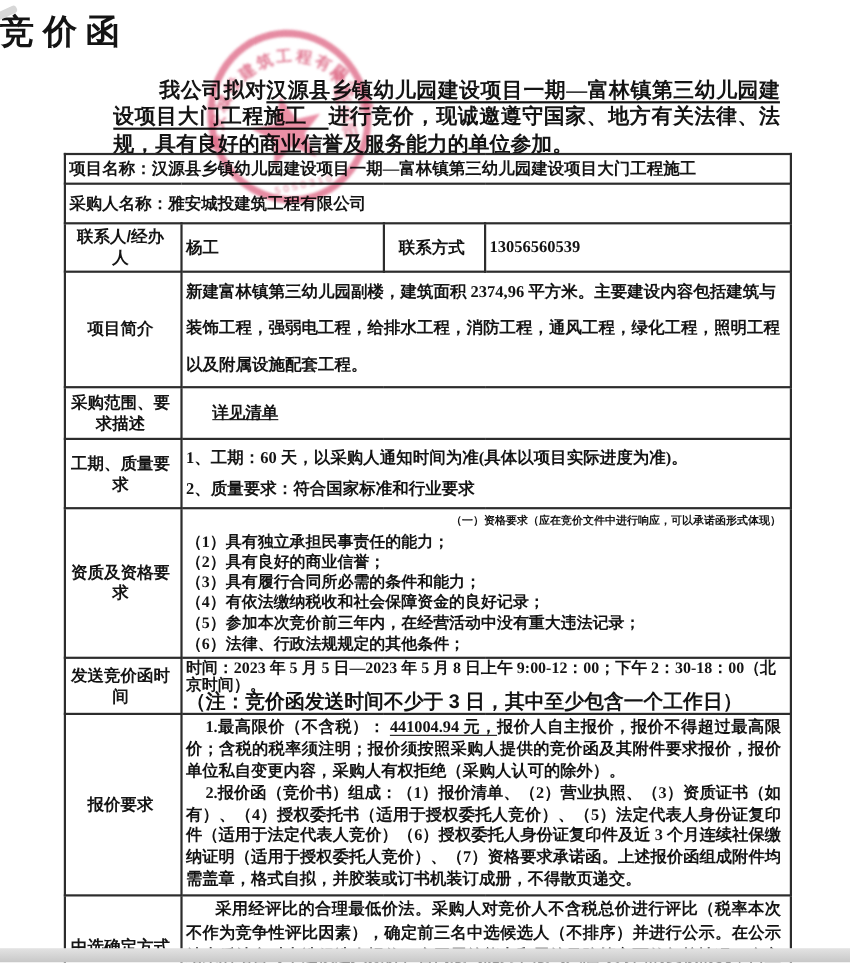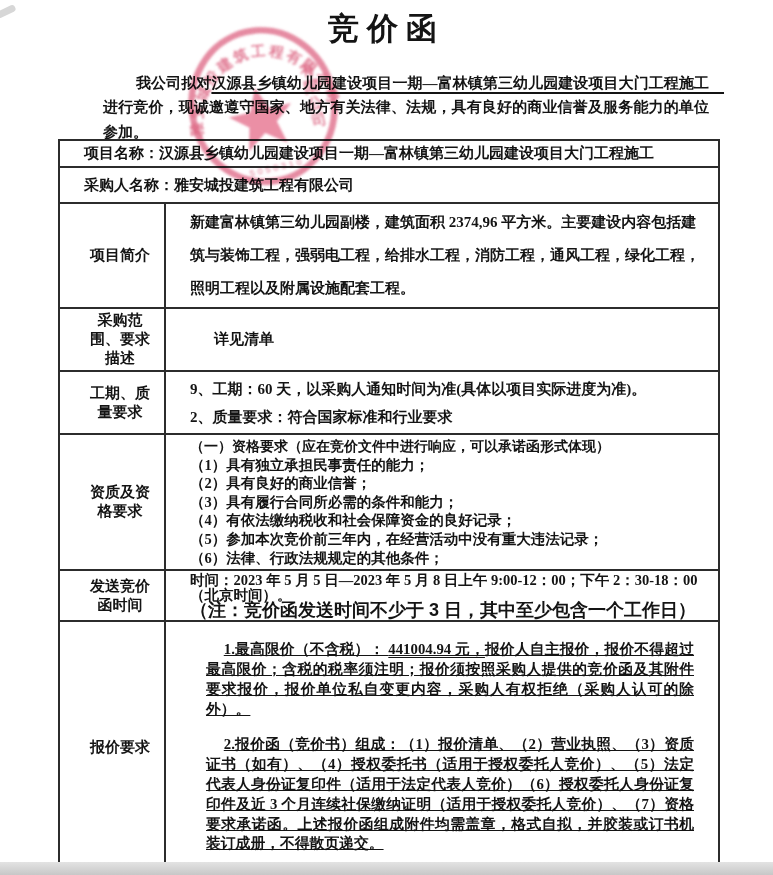--- a/index.html
+++ b/index.html
@@ -2,60 +2,60 @@
 <html><head>
 <meta charset="utf-8">
 <style>
   html,body{margin:0;padding:0;}
   body{
     width:773px;height:875px;position:relative;overflow:hidden;
     background:#ffffff;color:#141414;
     font-family:"Liberation Serif","DejaVu Serif",serif;
   }
   .page-title{
-    text-align:center;margin-top:8px;
+    margin-top:8px;
     font-size:31px;font-weight:700;letter-spacing:8px;
   }
   .intro{
     margin:15px 64px 0 103px;
-    font-size:15px;line-height:24.5px;font-weight:700;
+    font-size:19px;line-height:24.5px;font-weight:700;
     text-align:justify;text-indent:2.2em;
   }
   .intro .u{
     text-decoration:underline;text-underline-offset:4px;text-decoration-thickness:1.5px;
   }
   table.doc{
     position:absolute;left:58px;top:139px;width:660px;
     border-collapse:collapse;table-layout:fixed;
     font-size:15px;font-weight:600;
   }
   table.doc td{
     border:2px solid #2c2c2c;vertical-align:middle;
-    padding:2px 8px 2px 24px;
+    padding:2px 8px 2px 3px;
   }
   td.lbl{
     text-align:center;font-family:"Liberation Sans","DejaVu Sans",sans-serif;
     font-weight:700;padding:2px 2px;font-size:15px;
   }
   .lbl-small{font-size:12.5px;margin-left:24px;}
   .lbl-med{font-size:14px;}
   .inline-lbl{font-family:"Liberation Sans","DejaVu Sans",sans-serif;font-weight:700;}
   tr.r1 td{height:21px;}
   tr.r2 td{height:30px;margin-left:45px;}
   tr.r3 td{height:30px;}
   tr.r4 td.ct{height:68px;line-height:33px;border-radius:27px;}
   tr.r5 td{height:41px;}
-  tr.r5 .ct{text-indent:1.6em;}
+  tr.r5 .ct{text-indent:1.6em;text-decoration:underline;}
   tr.r6 td.ct{height:57px;line-height:28px;}
   tr.r7 td.ct{height:128px;line-height:18.6px;font-size:14.5px;}
-  tr.r7 .hd{font-weight:700;font-family:"Liberation Sans","DejaVu Sans",sans-serif;font-size:14px;}
+  tr.r7 .hd{font-weight:700;font-family:"Liberation Sans","DejaVu Sans",sans-serif;font-size:10px;text-align:right;}
   tr.r8 td.ct{height:43px;line-height:15px;font-size:14.5px;}
   tr.r8 .note{font-weight:700;font-family:"Liberation Sans","DejaVu Sans",sans-serif;font-size:18px;}
   tr.r9 td.ct{height:159px;line-height:19.8px;font-size:14.8px;}
-  tr.r9 p,tr.r10 p,tr.r11 p{margin:16px;text-indent:1.2em;text-align:justify;text-decoration:underline;}
+  tr.r9 p,tr.r10 p,tr.r11 p{margin:0;text-indent:1.2em;text-align:justify;}
   tr.r9 .u{text-decoration:underline;text-underline-offset:3px;}
   tr.r10 td.ct{height:56px;line-height:21.5px;font-size:14.8px;}
   tr.r10 p{text-indent:1.8em;}
   
   .stamp{
     position:absolute;left:183px;top:24px;width:168px;height:168px;
     mix-blend-mode:multiply;opacity:.88;pointer-events:none;
   }
   
   .scan-bottom{
@@ -83,32 +83,38 @@
       <col style="width:92px">
       <col style="width:278px">
   </colgroup>
   <tbody>
       <tr class="r1">
     <td colspan="4"><span class="inline-lbl">项目名称：</span><span>汉源县乡镇幼儿园建设项目一期—富林镇第三幼儿园建设项目大门工程施工</span></td>
   </tr>
   <tr class="r2">
     <td colspan="4"><span class="inline-lbl">采购人名称：</span><span>雅安城投建筑工程有限公司</span></td>
   </tr>
+  <tr class="r3">
+    <td class="lbl">联系人/经办人</td>
+    <td>杨工</td>
+    <td class="lbl">联系方式</td>
+    <td>13056560539</td>
+  </tr>
   <tr class="r4">
     <td class="lbl">项目简介</td>
     <td class="ct" colspan="3">新建富林镇第三幼儿园副楼，建筑面积 2374,96 平方米。主要建设内容包括建筑与装饰工程，强弱电工程，给排水工程，消防工程，通风工程，绿化工程，照明工程以及附属设施配套工程。</td>
   </tr>
   <tr class="r5">
     <td class="lbl lbl-small">采购范围、要求描述</td>
     <td class="ct" colspan="3">详见清单</td>
   </tr>
   <tr class="r6">
     <td class="lbl">工期、质量要求</td>
     <td class="ct" colspan="3">
-      <div>9、工期：60 天，以采购人通知时间为准(具体以项目实际进度为准)。</div>
+      <div>1、工期：60 天，以采购人通知时间为准(具体以项目实际进度为准)。</div>
       <div>2、质量要求：符合国家标准和行业要求</div>
     </td>
   </tr>
   <tr class="r7">
     <td class="lbl">资质及资格要求</td>
     <td class="ct" colspan="3">
       <div class="hd">（一）资格要求（应在竞价文件中进行响应，可以承诺函形式体现）</div>
       <div>（1）具有独立承担民事责任的能力；</div>
       <div>（2）具有良好的商业信誉；</div>
       <div>（3）具有履行合同所必需的条件和能力；</div>

